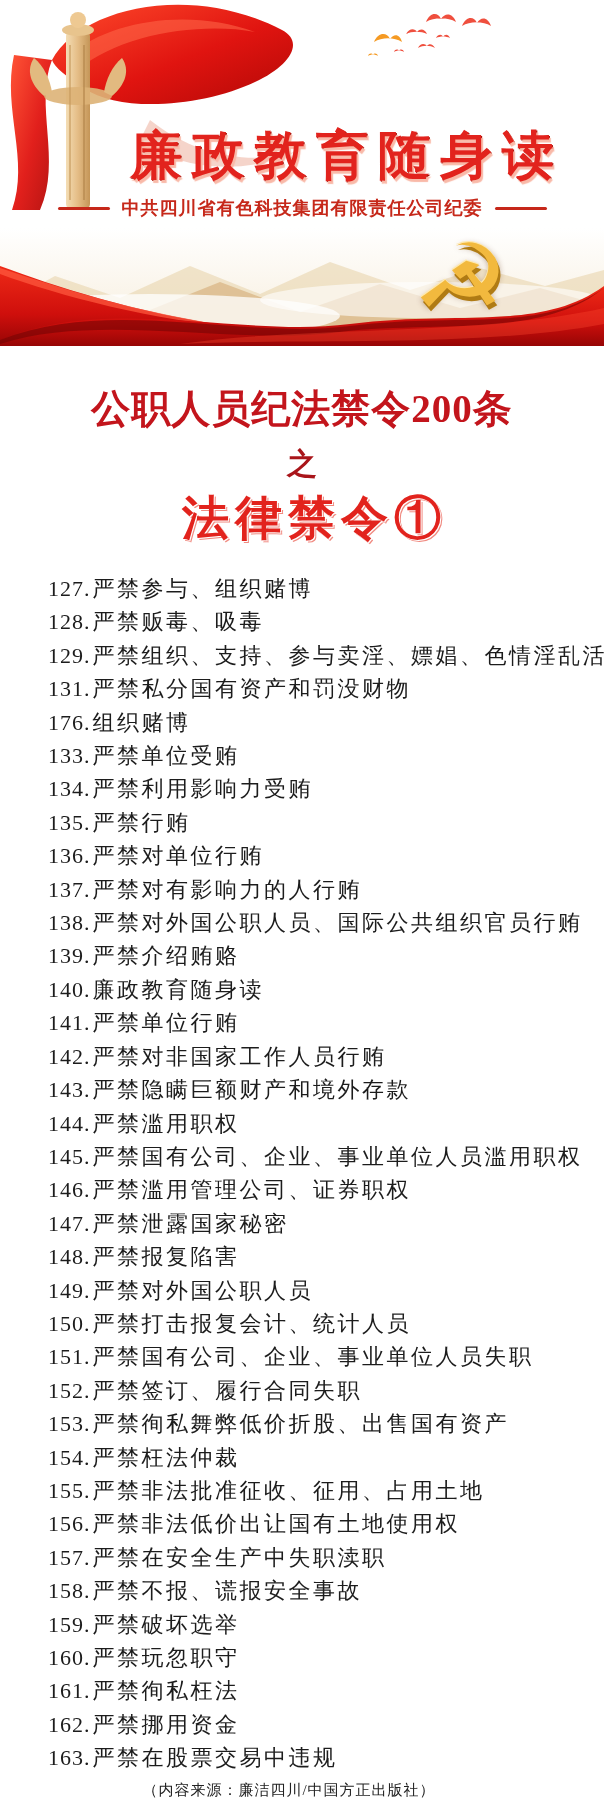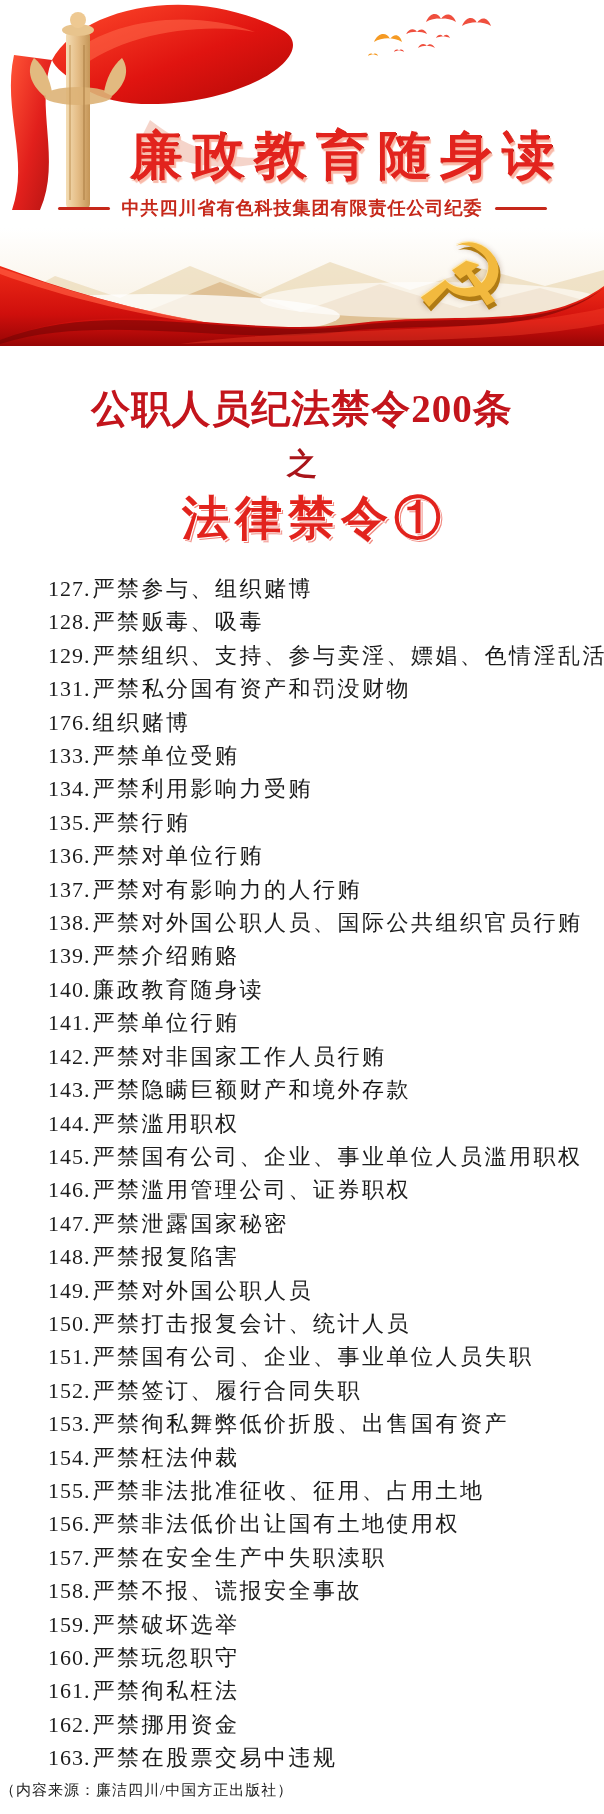--- a/index.html
+++ b/index.html
@@ -67,21 +67,21 @@
   }
   .prohibition-item{
     font-size:22px;line-height:33.4px;
     color:#1c1c1c;white-space:nowrap;
   }
   .prohibition-item .num{letter-spacing:1px;margin-right:2px;}
   .prohibition-item .txt{letter-spacing:2.5px;}
   
   .footer{
     position:absolute;left:0;bottom:14px;width:604px;
-    text-align:left;padding-right:26px;box-sizing:border-box;
+    text-align:center;padding-right:26px;box-sizing:border-box;
     font-size:15px;color:#222222;letter-spacing:1px;
   }
 </style>
 </head>
 <body>
 
 <div class="header">
 
   <svg class="flag-deco" viewBox="0 0 310 215" aria-hidden="true">
     <defs>

